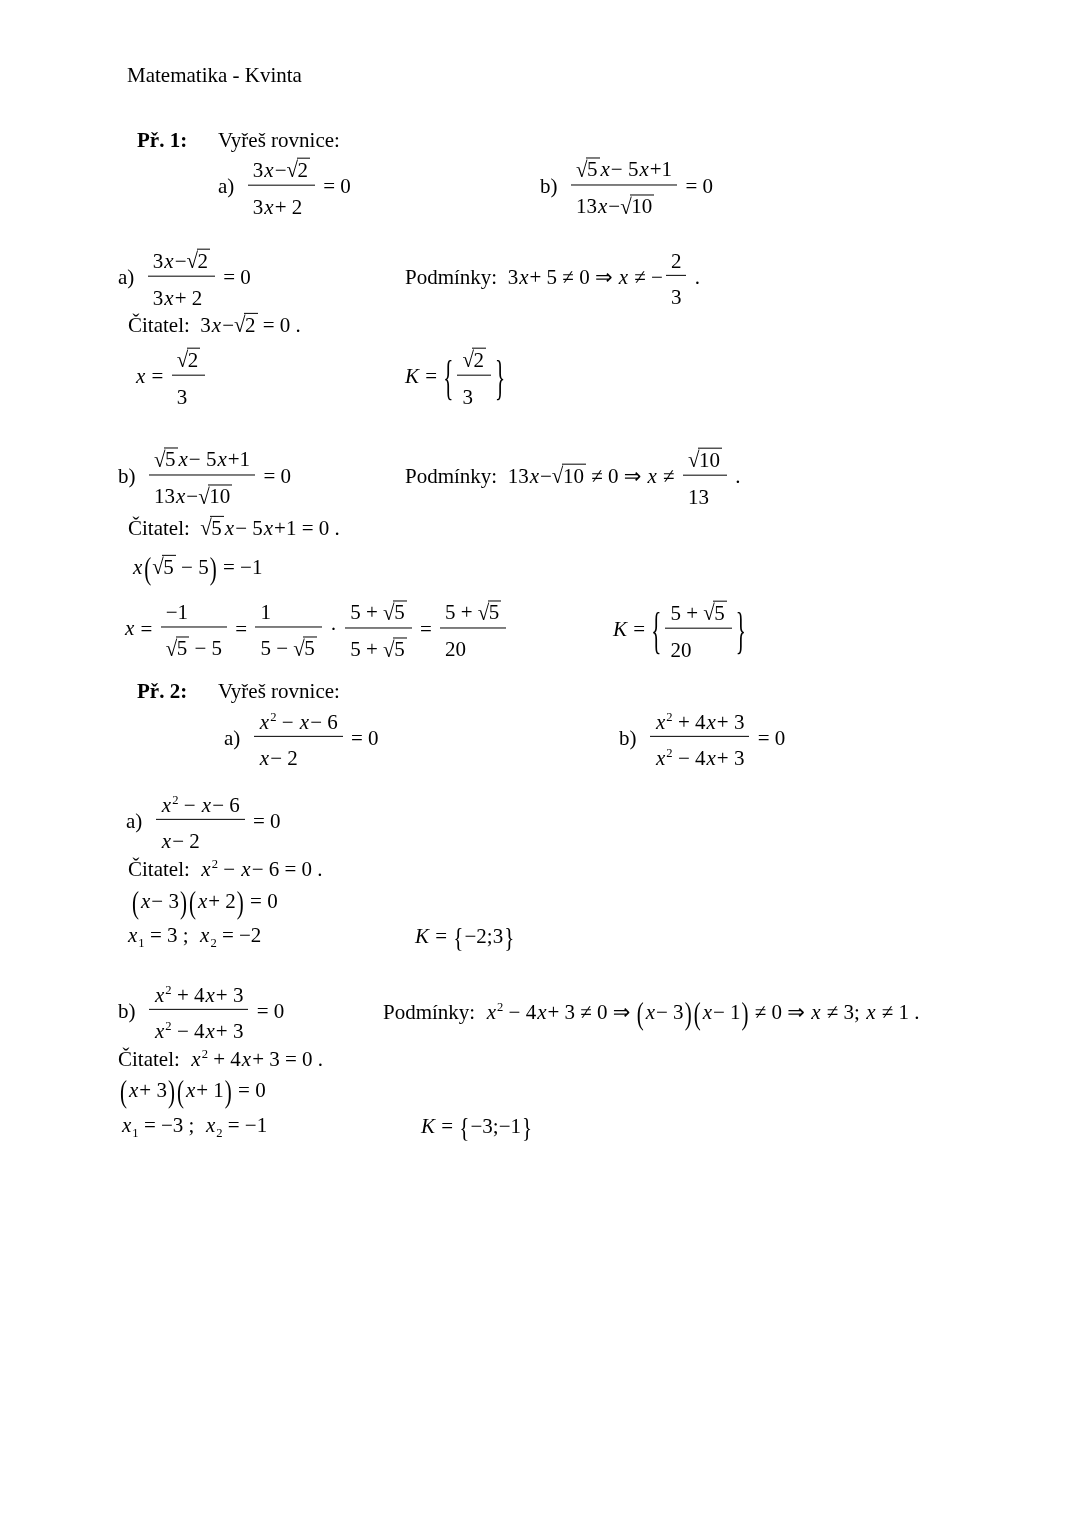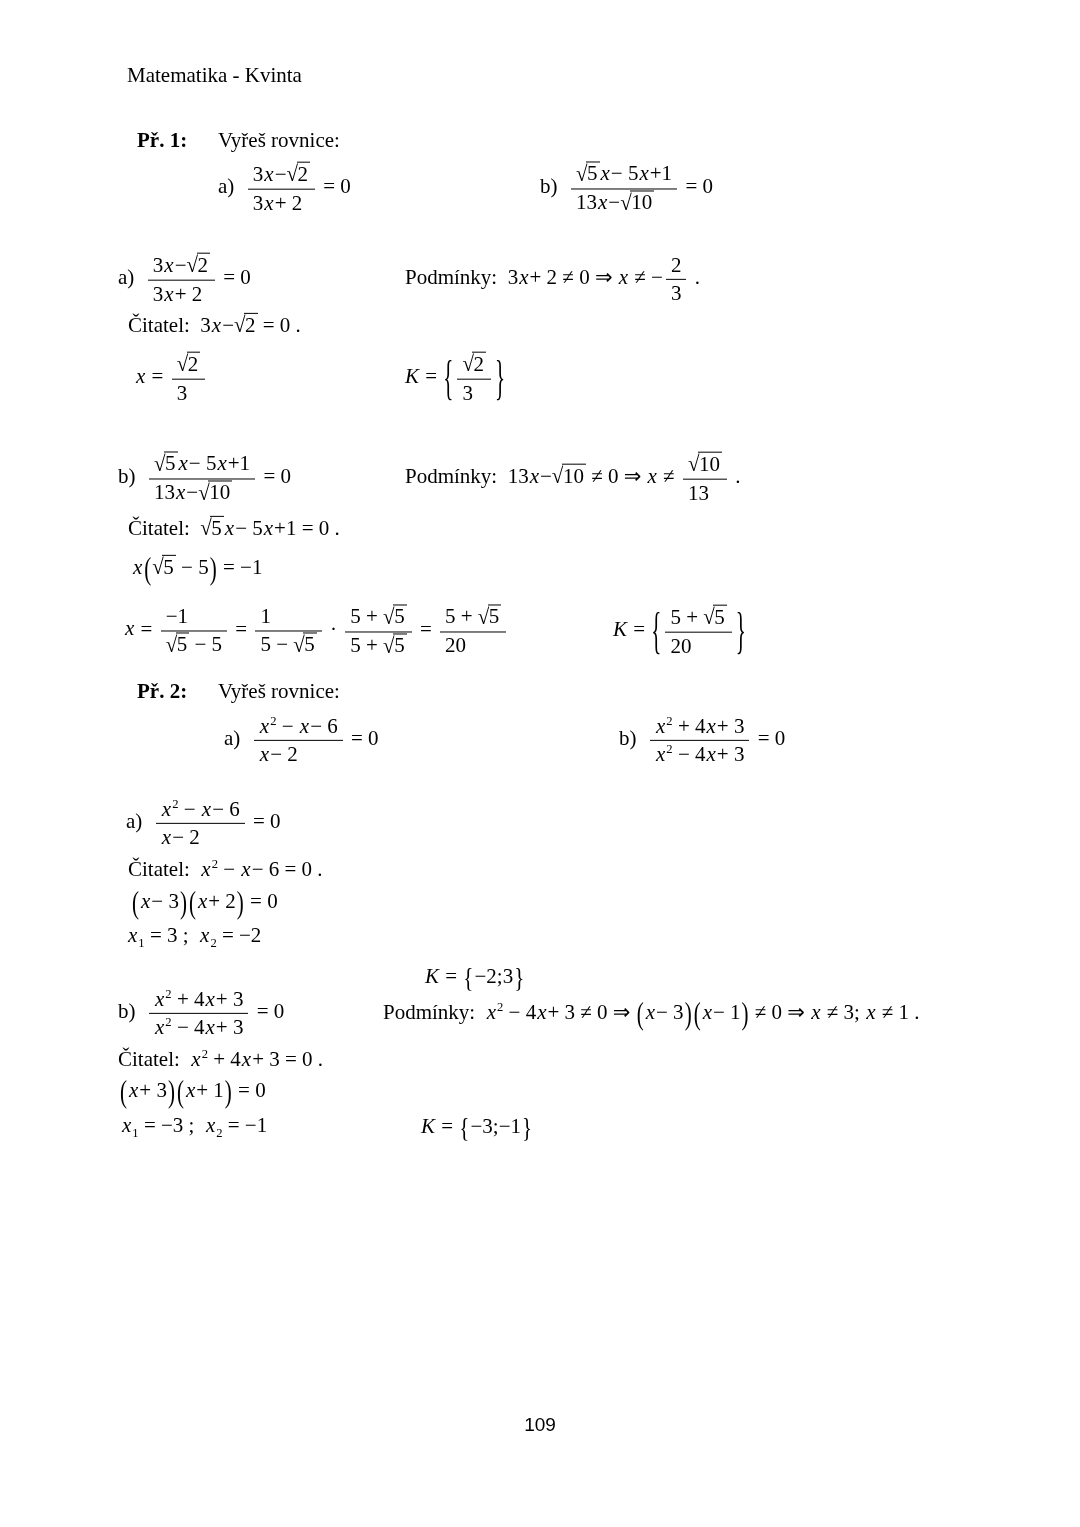--- a/index.html
+++ b/index.html
@@ -25,21 +25,21 @@
   .mv { font-style: italic; padding: 0 1px; }
   sup.msup { font-size: 0.60em; }
   sub.msub { font-size: 0.60em; }
   .frac {
     display: inline-block;
     vertical-align: middle;
     text-align: left;
     margin: 0 3px;
   }
   .frac > .num { display: block; padding: 0 5px 2px; line-height: 1.15; }
-  .frac > .den { display: block; border-top: 1.6px solid #000; padding: 1px 5px 0; line-height: 1.15; }
+  .frac > .den { display: block; border-top: 1.6px solid #000; padding: 9px 5px 0; line-height: 1.15; }
   .sqrt { white-space: nowrap; }
   .rsym { display: inline-block; transform: scaleY(1.04); margin-right: -1.5px; }
   .rad  { display: inline-block; border-top: 1.6px solid #000; line-height: 1.12; padding: 0 2px 0 1px; }
   .big {
     display: inline-block;
     vertical-align: middle;
     transform-origin: 50% 50%;
     padding: 0 1px;
     font-weight: 300;
   }
@@ -60,21 +60,21 @@
 
   <div class="line" style="left:127px; top:75px;">Matematika - Kvinta</div>
 
   <div class="line label-bold" style="left:137px; top:140px;">Př. 1:</div>
   <div class="line" style="left:218px; top:140px;">Vyřeš rovnice:</div>
 
   <div class="line" style="left:218px; top:188px;"><span class="mt">a)&nbsp; </span><span class="frac"><span class="num"><span class="mt">3</span><span class="mv">x</span><span class="mt">−</span><span class="sqrt"><span class="rsym">√</span><span class="rad"><span class="mt">2</span></span></span></span><span class="den"><span class="mt">3</span><span class="mv">x</span><span class="mt">+ 2</span></span></span><span class="mt"> = 0</span></div>
   <div class="line" style="left:540px; top:188px;"><span class="mt">b)&nbsp; </span><span class="frac"><span class="num"><span class="sqrt"><span class="rsym">√</span><span class="rad"><span class="mt">5</span></span></span><span class="mv">x</span><span class="mt">− 5</span><span class="mv">x</span><span class="mt">+1</span></span><span class="den"><span class="mt">13</span><span class="mv">x</span><span class="mt">−</span><span class="sqrt"><span class="rsym">√</span><span class="rad"><span class="mt">10</span></span></span></span></span><span class="mt"> = 0</span></div>
 
   <div class="line" style="left:118px; top:279px;"><span class="mt">a)&nbsp; </span><span class="frac"><span class="num"><span class="mt">3</span><span class="mv">x</span><span class="mt">−</span><span class="sqrt"><span class="rsym">√</span><span class="rad"><span class="mt">2</span></span></span></span><span class="den"><span class="mt">3</span><span class="mv">x</span><span class="mt">+ 2</span></span></span><span class="mt"> = 0</span></div>
-  <div class="line" style="left:405px; top:279px;"><span class="mt">Podmínky:&nbsp; 3</span><span class="mv">x</span><span class="mt">+ 2 ≠ 0 ⇒ </span><span class="mv">x</span><span class="mt"> ≠ −</span><span class="frac"><span class="num"><span class="mt">2</span></span><span class="den"><span class="mt">3</span></span></span><span class="mt"> .</span></div>
+  <div class="line" style="left:405px; top:279px;"><span class="mt">Podmínky:&nbsp; 3</span><span class="mv">x</span><span class="mt">+ 5 ≠ 0 ⇒ </span><span class="mv">x</span><span class="mt"> ≠ −</span><span class="frac"><span class="num"><span class="mt">2</span></span><span class="den"><span class="mt">3</span></span></span><span class="mt"> .</span></div>
   <div class="line" style="left:128px; top:325px;"><span class="mt">Čitatel:&nbsp; 3</span><span class="mv">x</span><span class="mt">−</span><span class="sqrt"><span class="rsym">√</span><span class="rad"><span class="mt">2</span></span></span><span class="mt"> = 0 .</span></div>
   <div class="line" style="left:135px; top:378px;"><span class="mv">x</span><span class="mt"> = </span><span class="frac"><span class="num"><span class="sqrt"><span class="rsym">√</span><span class="rad"><span class="mt">2</span></span></span></span><span class="den"><span class="mt">3</span></span></span></div>
   <div class="line" style="left:404px; top:378px;"><span class="mv">K</span><span class="mt"> = </span><span class="big" style="transform: scaleY(2.3);">{</span><span class="frac"><span class="num"><span class="sqrt"><span class="rsym">√</span><span class="rad"><span class="mt">2</span></span></span></span><span class="den"><span class="mt">3</span></span></span><span class="big" style="transform: scaleY(2.3);">}</span></div>
 
   <div class="line" style="left:118px; top:478px;"><span class="mt">b)&nbsp; </span><span class="frac"><span class="num"><span class="sqrt"><span class="rsym">√</span><span class="rad"><span class="mt">5</span></span></span><span class="mv">x</span><span class="mt">− 5</span><span class="mv">x</span><span class="mt">+1</span></span><span class="den"><span class="mt">13</span><span class="mv">x</span><span class="mt">−</span><span class="sqrt"><span class="rsym">√</span><span class="rad"><span class="mt">10</span></span></span></span></span><span class="mt"> = 0</span></div>
   <div class="line" style="left:405px; top:478px;"><span class="mt">Podmínky:&nbsp; 13</span><span class="mv">x</span><span class="mt">−</span><span class="sqrt"><span class="rsym">√</span><span class="rad"><span class="mt">10</span></span></span><span class="mt"> ≠ 0 ⇒ </span><span class="mv">x</span><span class="mt"> ≠ </span><span class="frac"><span class="num"><span class="sqrt"><span class="rsym">√</span><span class="rad"><span class="mt">10</span></span></span></span><span class="den"><span class="mt">13</span></span></span><span class="mt"> .</span></div>
   <div class="line" style="left:128px; top:528px;"><span class="mt">Čitatel:&nbsp; </span><span class="sqrt"><span class="rsym">√</span><span class="rad"><span class="mt">5</span></span></span><span class="mv">x</span><span class="mt">− 5</span><span class="mv">x</span><span class="mt">+1 = 0 .</span></div>
   <div class="line" style="left:132px; top:568px;"><span class="mv">x</span><span class="big" style="transform: scaleY(1.5);">(</span><span class="sqrt"><span class="rsym">√</span><span class="rad"><span class="mt">5</span></span></span><span class="mt"> − 5</span><span class="big" style="transform: scaleY(1.5);">)</span><span class="mt"> = −1</span></div>
   <div class="line" style="left:124px; top:631px;"><span class="mv">x</span><span class="mt"> = </span><span class="frac"><span class="num"><span class="mt">−1</span></span><span class="den"><span class="sqrt"><span class="rsym">√</span><span class="rad"><span class="mt">5</span></span></span><span class="mt"> − 5</span></span></span><span class="mt"> = </span><span class="frac"><span class="num"><span class="mt">1</span></span><span class="den"><span class="mt">5 − </span><span class="sqrt"><span class="rsym">√</span><span class="rad"><span class="mt">5</span></span></span></span></span><span class="mt"> · </span><span class="frac"><span class="num"><span class="mt">5 + </span><span class="sqrt"><span class="rsym">√</span><span class="rad"><span class="mt">5</span></span></span></span><span class="den"><span class="mt">5 + </span><span class="sqrt"><span class="rsym">√</span><span class="rad"><span class="mt">5</span></span></span></span></span><span class="mt"> = </span><span class="frac"><span class="num"><span class="mt">5 + </span><span class="sqrt"><span class="rsym">√</span><span class="rad"><span class="mt">5</span></span></span></span><span class="den"><span class="mt">20</span></span></span></div>
   <div class="line" style="left:612px; top:631px;"><span class="mv">K</span><span class="mt"> = </span><span class="big" style="transform: scaleY(2.4);">{</span><span class="frac"><span class="num"><span class="mt">5 + </span><span class="sqrt"><span class="rsym">√</span><span class="rad"><span class="mt">5</span></span></span></span><span class="den"><span class="mt">20</span></span></span><span class="big" style="transform: scaleY(2.4);">}</span></div>
@@ -82,24 +82,23 @@
   <div class="line label-bold" style="left:137px; top:691px;">Př. 2:</div>
   <div class="line" style="left:218px; top:691px;">Vyřeš rovnice:</div>
 
   <div class="line" style="left:224px; top:740px;"><span class="mt">a)&nbsp; </span><span class="frac"><span class="num"><span class="mv">x</span><sup class="msup">2</sup><span class="mt"> − </span><span class="mv">x</span><span class="mt">− 6</span></span><span class="den"><span class="mv">x</span><span class="mt">− 2</span></span></span><span class="mt"> = 0</span></div>
   <div class="line" style="left:619px; top:740px;"><span class="mt">b)&nbsp; </span><span class="frac"><span class="num"><span class="mv">x</span><sup class="msup">2</sup><span class="mt"> + 4</span><span class="mv">x</span><span class="mt">+ 3</span></span><span class="den"><span class="mv">x</span><sup class="msup">2</sup><span class="mt"> − 4</span><span class="mv">x</span><span class="mt">+ 3</span></span></span><span class="mt"> = 0</span></div>
 
   <div class="line" style="left:126px; top:823px;"><span class="mt">a)&nbsp; </span><span class="frac"><span class="num"><span class="mv">x</span><sup class="msup">2</sup><span class="mt"> − </span><span class="mv">x</span><span class="mt">− 6</span></span><span class="den"><span class="mv">x</span><span class="mt">− 2</span></span></span><span class="mt"> = 0</span></div>
   <div class="line" style="left:128px; top:869px;"><span class="mt">Čitatel:&nbsp; </span><span class="mv">x</span><sup class="msup">2</sup><span class="mt"> − </span><span class="mv">x</span><span class="mt">− 6 = 0 .</span></div>
   <div class="line" style="left:131px; top:902px;"><span class="big" style="transform: scaleY(1.5);">(</span><span class="mv">x</span><span class="mt">− 3</span><span class="big" style="transform: scaleY(1.5);">)</span><span class="big" style="transform: scaleY(1.5);">(</span><span class="mv">x</span><span class="mt">+ 2</span><span class="big" style="transform: scaleY(1.5);">)</span><span class="mt"> = 0</span></div>
   <div class="line" style="left:127px; top:937px;"><span class="mv">x</span><sub class="msub">1</sub><span class="mt"> = 3 ;&nbsp; </span><span class="mv">x</span><sub class="msub">2</sub><span class="mt"> = −2</span></div>
-  <div class="line" style="left:424px; top:937px;margin-top:40px;"><span class="mv">K</span><span class="mt"> = </span><span class="big" style="transform: scaleY(1.35);">{</span><span class="mt">−2;3</span><span class="big" style="transform: scaleY(1.35);">}</span></div>
+  <div class="line" style="left:414px; top:937px;"><span class="mv">K</span><span class="mt"> = </span><span class="big" style="transform: scaleY(1.35);">{</span><span class="mt">−2;3</span><span class="big" style="transform: scaleY(1.35);">}</span></div>
 
   <div class="line" style="left:118px; top:1013px;"><span class="mt">b)&nbsp; </span><span class="frac"><span class="num"><span class="mv">x</span><sup class="msup">2</sup><span class="mt"> + 4</span><span class="mv">x</span><span class="mt">+ 3</span></span><span class="den"><span class="mv">x</span><sup class="msup">2</sup><span class="mt"> − 4</span><span class="mv">x</span><span class="mt">+ 3</span></span></span><span class="mt"> = 0</span></div>
   <div class="line" style="left:383px; top:1013px;"><span class="mt">Podmínky:&nbsp; </span><span class="mv">x</span><sup class="msup">2</sup><span class="mt"> − 4</span><span class="mv">x</span><span class="mt">+ 3 ≠ 0 ⇒ </span><span class="big" style="transform: scaleY(1.5);">(</span><span class="mv">x</span><span class="mt">− 3</span><span class="big" style="transform: scaleY(1.5);">)</span><span class="big" style="transform: scaleY(1.5);">(</span><span class="mv">x</span><span class="mt">− 1</span><span class="big" style="transform: scaleY(1.5);">)</span><span class="mt"> ≠ 0 ⇒ </span><span class="mv">x</span><span class="mt"> ≠ 3; </span><span class="mv">x</span><span class="mt"> ≠ 1 .</span></div>
   <div class="line" style="left:118px; top:1059px;"><span class="mt">Čitatel:&nbsp; </span><span class="mv">x</span><sup class="msup">2</sup><span class="mt"> + 4</span><span class="mv">x</span><span class="mt">+ 3 = 0 .</span></div>
   <div class="line" style="left:119px; top:1091px;"><span class="big" style="transform: scaleY(1.5);">(</span><span class="mv">x</span><span class="mt">+ 3</span><span class="big" style="transform: scaleY(1.5);">)</span><span class="big" style="transform: scaleY(1.5);">(</span><span class="mv">x</span><span class="mt">+ 1</span><span class="big" style="transform: scaleY(1.5);">)</span><span class="mt"> = 0</span></div>
   <div class="line" style="left:121px; top:1127px;"><span class="mv">x</span><sub class="msub">1</sub><span class="mt"> = −3 ;&nbsp; </span><span class="mv">x</span><sub class="msub">2</sub><span class="mt"> = −1</span></div>
   <div class="line" style="left:420px; top:1127px;"><span class="mv">K</span><span class="mt"> = </span><span class="big" style="transform: scaleY(1.35);">{</span><span class="mt">−3;−1</span><span class="big" style="transform: scaleY(1.35);">}</span></div>
 
-  <div class="footer" style="top:1425px;">109</div>
 
 </div>
 
 </body></html>

